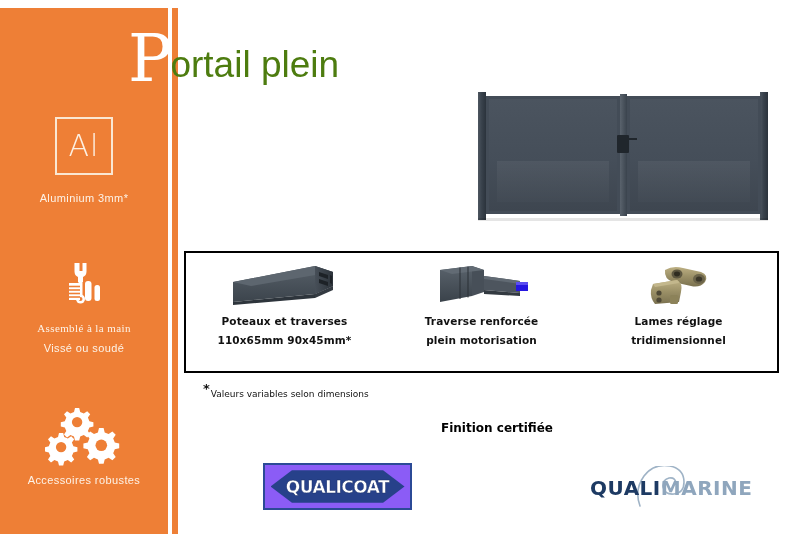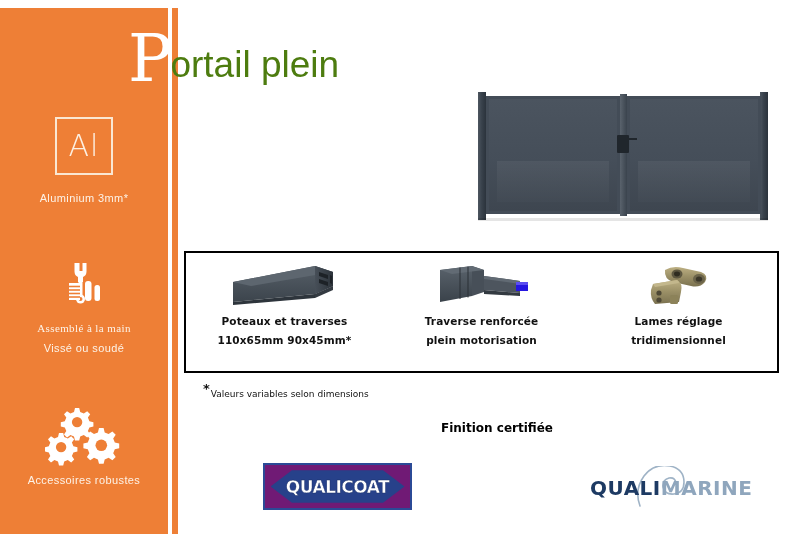--- a/index.html
+++ b/index.html
@@ -260,21 +260,21 @@
 
   
   #qualicoat-logo {
     position: absolute;
     left: 263px;
     top: 463px;
     width: 149px;
     height: 47px;
     border: 2px solid #2b4a96;
     box-sizing: border-box;
-    background: #701a75;
+    background: #8b5cf6;
     display: flex;
     align-items: center;
     justify-content: center;
     overflow: hidden;
   }
   .diamond {
     position: relative;
     width: 134px;
     height: 37px;
     display: flex;

